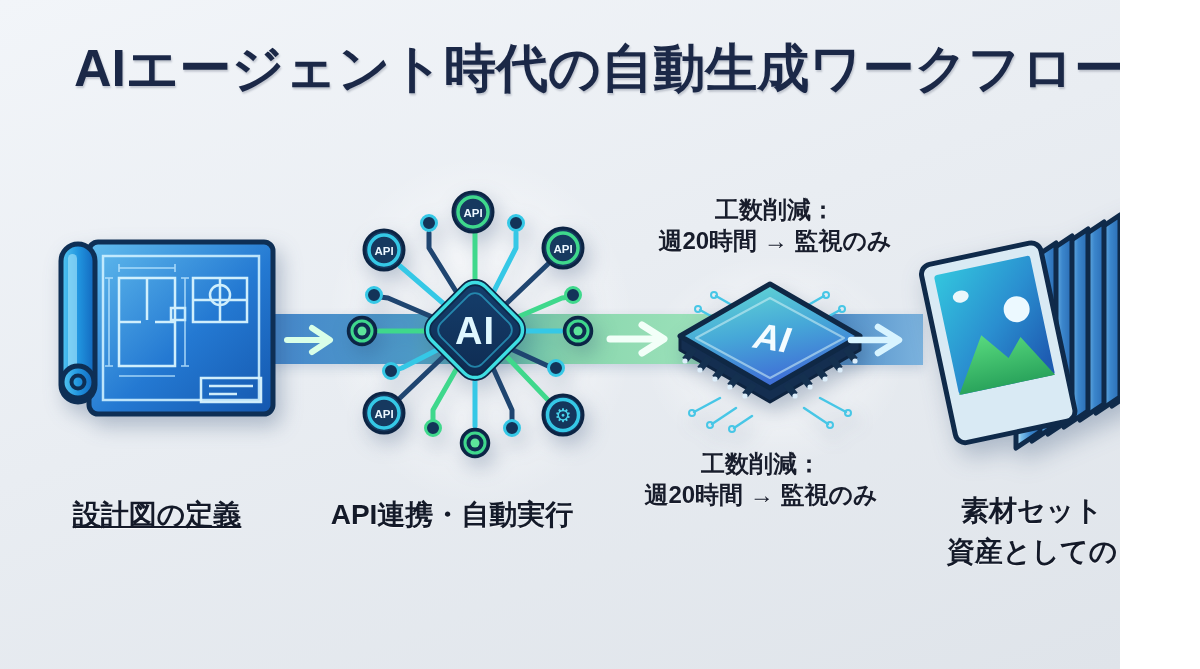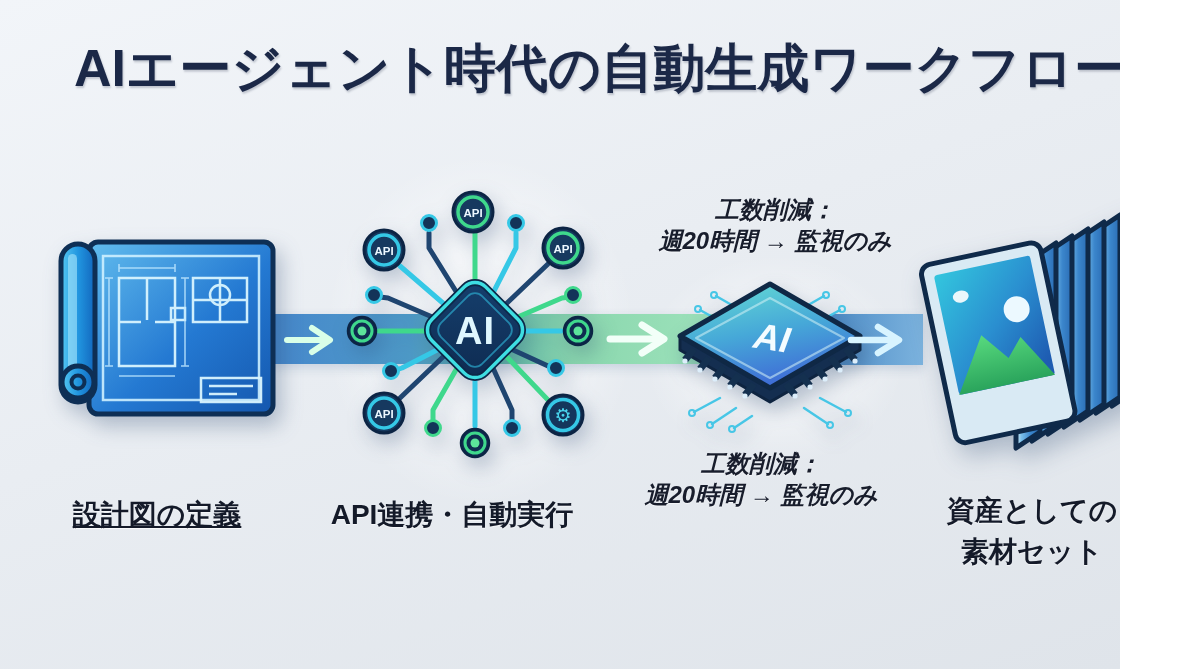--- a/index.html
+++ b/index.html
@@ -33,21 +33,20 @@
   .stage-label{
     z-index:4;font-weight:800;color:#141a29;font-size:28px;text-align:center;
     text-shadow:0 1px 1px rgba(255,255,255,0.65);
   }
   #label-blueprint{left:27px;top:496px;width:260px;text-decoration:underline;}
   #label-hub{left:322px;top:496px;width:260px;}
   #label-stack{left:912px;top:490px;width:240px;line-height:41px;}
   .annotation{
     z-index:4;font-weight:800;color:#181d2c;font-size:24px;line-height:31px;text-align:center;
     text-shadow:0 1px 1px rgba(255,255,255,0.6);
-    font-style:italic;
   }
   #ann-top{left:615px;top:194px;width:320px;}
   #ann-bottom{left:601px;top:448px;width:320px;}
   svg{display:block;font-family:"Liberation Sans","DejaVu Sans",sans-serif;}
   svg text{font-family:"Liberation Sans","DejaVu Sans",sans-serif;}
 </style>
 </head>
 <body>
 
 <div id="canvas">
@@ -327,17 +326,17 @@
 
     <g transform="translate(10,76) rotate(-12)">
       <rect x="-2" y="-2" width="122" height="182" rx="10" fill="#d9eaf4" stroke="#0f2a4a" stroke-width="5"></rect>
       <rect x="10" y="10" width="98" height="122" rx="3" fill="url(#skyGrad)"></rect>
       <ellipse cx="32" cy="36" rx="8" ry="6" fill="#eaf7fb"></ellipse>
       <circle cx="84" cy="60" r="13" fill="#ecf9ff"></circle>
       <path d="M10,132 L44,78 L66,106 L82,88 L108,132 Z" fill="url(#mtGrad)"></path>
     </g>
   </svg>
   <div class="abs stage-label" id="label-stack">
+    <div>素材セット</div>
     <div>資産としての</div>
-    <div>素材セット</div>
   </div>
 
 </div>
 
 </body></html>

